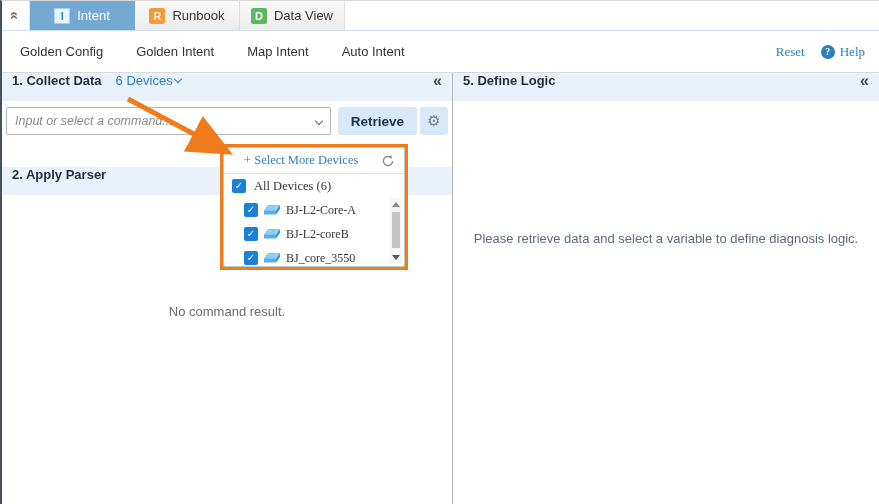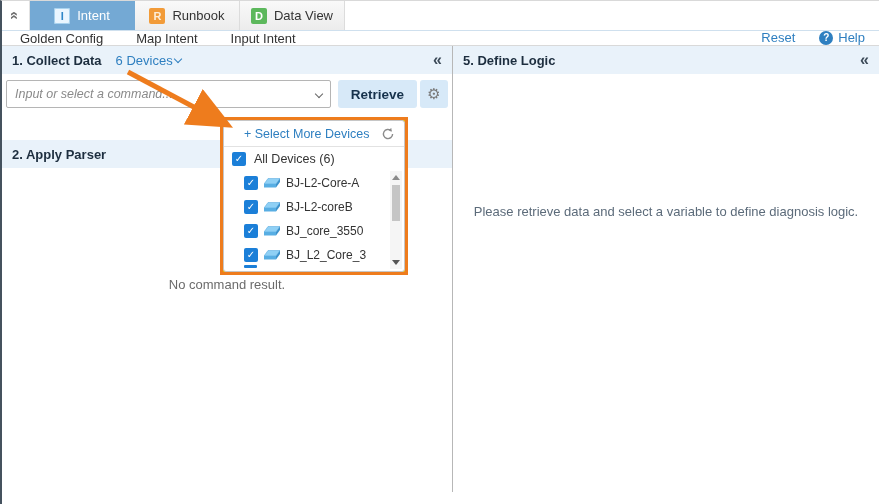--- a/index.html
+++ b/index.html
@@ -17,37 +17,37 @@
          background:linear-gradient(#f9f9f9,#ececec); border-right:1px solid #dcdcdc;
          font-size:13px; color:#333; cursor:pointer; white-space:nowrap; }
   .tab.active { background:#74a9d4; color:#fff; border-right-color:#74a9d4; }
   .badge { width:16px; height:16px; border-radius:2px; display:flex; align-items:center;
            justify-content:center; font-size:11px; font-weight:bold; flex:0 0 auto; }
   .badge-i { background:#eaf6ff; color:#2e86c8; box-shadow:inset 0 0 0 1px #a8d2ee; }
   .badge-r { background:#f29b38; color:#fdeed8; }
   .badge-d { background:#5cb85c; color:#fff; }
 
   
-  .nav { height:16px; display:flex; align-items:stretch; padding-left:18px; font-size:13px;
+  .nav { height:43px; display:flex; align-items:stretch; padding-left:18px; font-size:13px;
          color:#333; border-top:1px solid #cfe0ee; border-bottom:1px solid #d9d9d9; background:#fff; }
   .nav-item { margin-right:33px; display:flex; align-items:center; position:relative; cursor:pointer; }
   .nav-item.active::after { content:""; position:absolute; left:-2px; right:-2px; bottom:0;
                             height:3px; background:#7db3dc; }
-  .nav-right { margin-left:auto; display:flex; align-items:flex-end; gap:24px; padding-right:14px; }
+  .nav-right { margin-left:auto; display:flex; align-items:center; gap:16px; padding-right:14px;font-family:Liberation Serif, serif; }
   .link-blue { color:#2e7fc0; cursor:pointer; }
   .help-wrap { display:flex; align-items:center; gap:5px; cursor:pointer; }
   .help-badge { width:14px; height:14px; border-radius:50%; background:#2e7fc0; color:#fff;
                 font-size:10px; font-weight:bold; display:flex; align-items:center; justify-content:center; }
 
   
   .main { position:relative; display:flex; height:446px; }
   .left-panel { width:450px; position:relative; }
   .right-panel { flex:1; border-left:1px solid #b7b7b7; position:relative; }
 
-  .sec-header { height:28px; background:#e9f2fa; display:flex; align-items:center;
+  .sec-header { height:28px; background:#e9f2fa; display:flex; align-items:flex-start;
                 padding:0 10px; font-size:13px; font-weight:bold; color:#1d2e3f; }
   .collapse-left { margin-left:auto; color:#3c4a58; font-size:16px; font-weight:bold;
                    cursor:pointer; line-height:1; }
   .devices-link { margin-left:14px; display:flex; align-items:center; gap:2px;
                   color:#2e7fc0; font-weight:normal; font-size:13px; cursor:pointer; }
   .chev-down { width:6px; height:6px; border-right:1.5px solid #2e7fc0;
                border-bottom:1.5px solid #2e7fc0; transform:rotate(45deg); margin-top:-3px; }
 
   .cmd-row { display:flex; align-items:center; padding:6px 4px 6px 4px; gap:7px; }
   .input-wrap { position:relative; width:341px; }
@@ -63,22 +63,22 @@
                   display:flex; align-items:center; font-weight:bold; font-size:13.5px;
                   color:#16324c; cursor:pointer; }
   .gear-btn { background:#d7e9f8; border-radius:3px; width:28px; height:28px; display:flex;
               align-items:center; justify-content:center; color:#7a7a7a; font-size:15px; cursor:pointer; }
 
   .parser-header { margin-top:26px; }
   .no-result { position:absolute; top:231px; left:0; width:100%; text-align:center;
                color:#6b6b6b; font-size:13px; }
 
   
-  .highlight-box { position:absolute; left:218px; top:71px; width:188px; height:158px;
-                   border:3px solid #ee7c1d; background:#eab308; z-index:5; }
+  .highlight-box { position:absolute; left:218px; top:71px; width:188px; height:126px;
+                   border:3px solid #ee7c1d; background:#eab308; z-index:5;font-family:Liberation Serif, serif; }
   .dd-panel { position:absolute; inset:0; background:#fff; border:1px solid #c6c6c6;
               border-radius:3px; overflow:hidden; }
   .dd-top { height:26px; display:flex; align-items:center; padding:0 9px 0 20px;
             border-bottom:1px solid #e2e2e2; }
   .select-more { color:#2e7fc0; font-size:12.5px; cursor:pointer; }
   .refresh-btn { margin-left:auto; cursor:pointer; display:flex; }
   .dd-row { height:24px; display:flex; align-items:center; gap:8px; padding-left:8px;
             font-size:12.5px; color:#333; }
   .dd-dev { height:24px; display:flex; align-items:center; gap:6px; padding-left:20px;
             font-size:12px; color:#333; }
@@ -125,22 +125,23 @@
     </div>
 
     <div class="tab">
       <span class="badge badge-d">D</span>
       <span>Data View</span>
     </div>
   </div>
 
   <div class="nav">
     <div class="nav-item">Golden Config</div>
+    <div class="nav-item">Golden Intent</div>
     <div class="nav-item">Map Intent</div>
-    <div class="nav-item">Input Intent</div>
+    <div class="nav-item">Auto Intent</div>
 
     <div class="nav-right">
       <span class="link-blue">Reset</span>
       <span class="help-wrap">
         <span class="help-badge">?</span>
         <span class="link-blue">Help</span>
       </span>
     </div>
   </div>
 

